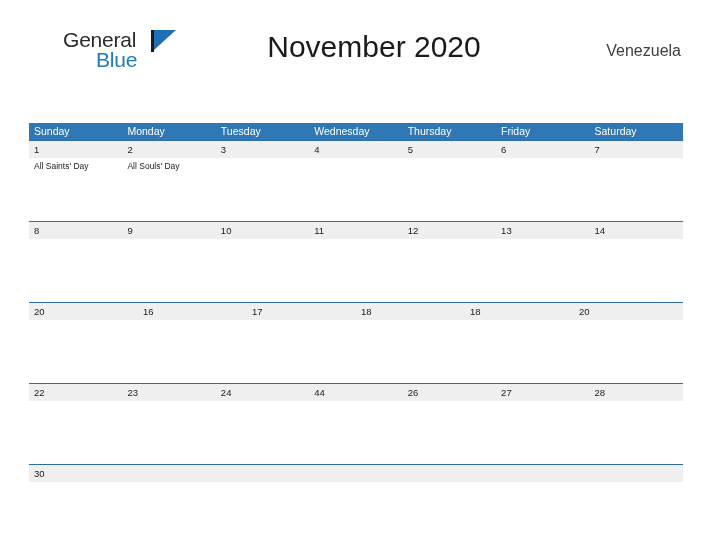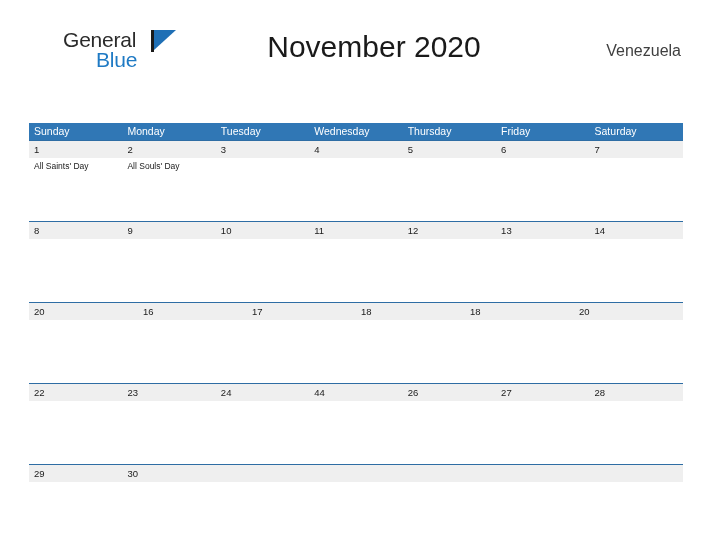--- a/index.html
+++ b/index.html
@@ -322,24 +322,20 @@
           <span class="day-event"></span>
         </div>
       <div class="day-cell">
           <span class="day-number">28</span>
           <span class="day-event"></span>
         </div>
     </div>
 
     <div class="week-row last">
       <div class="day-cell">
-          <span class="day-number">29</span>
-          <span class="day-event"></span>
-        </div>
-      <div class="day-cell">
           <span class="day-number">30</span>
           <span class="day-event"></span>
         </div>
       <div class="day-cell empty">
           <span class="day-number"></span>
         </div>
       <div class="day-cell empty">
           <span class="day-number"></span>
         </div>
       <div class="day-cell empty">

